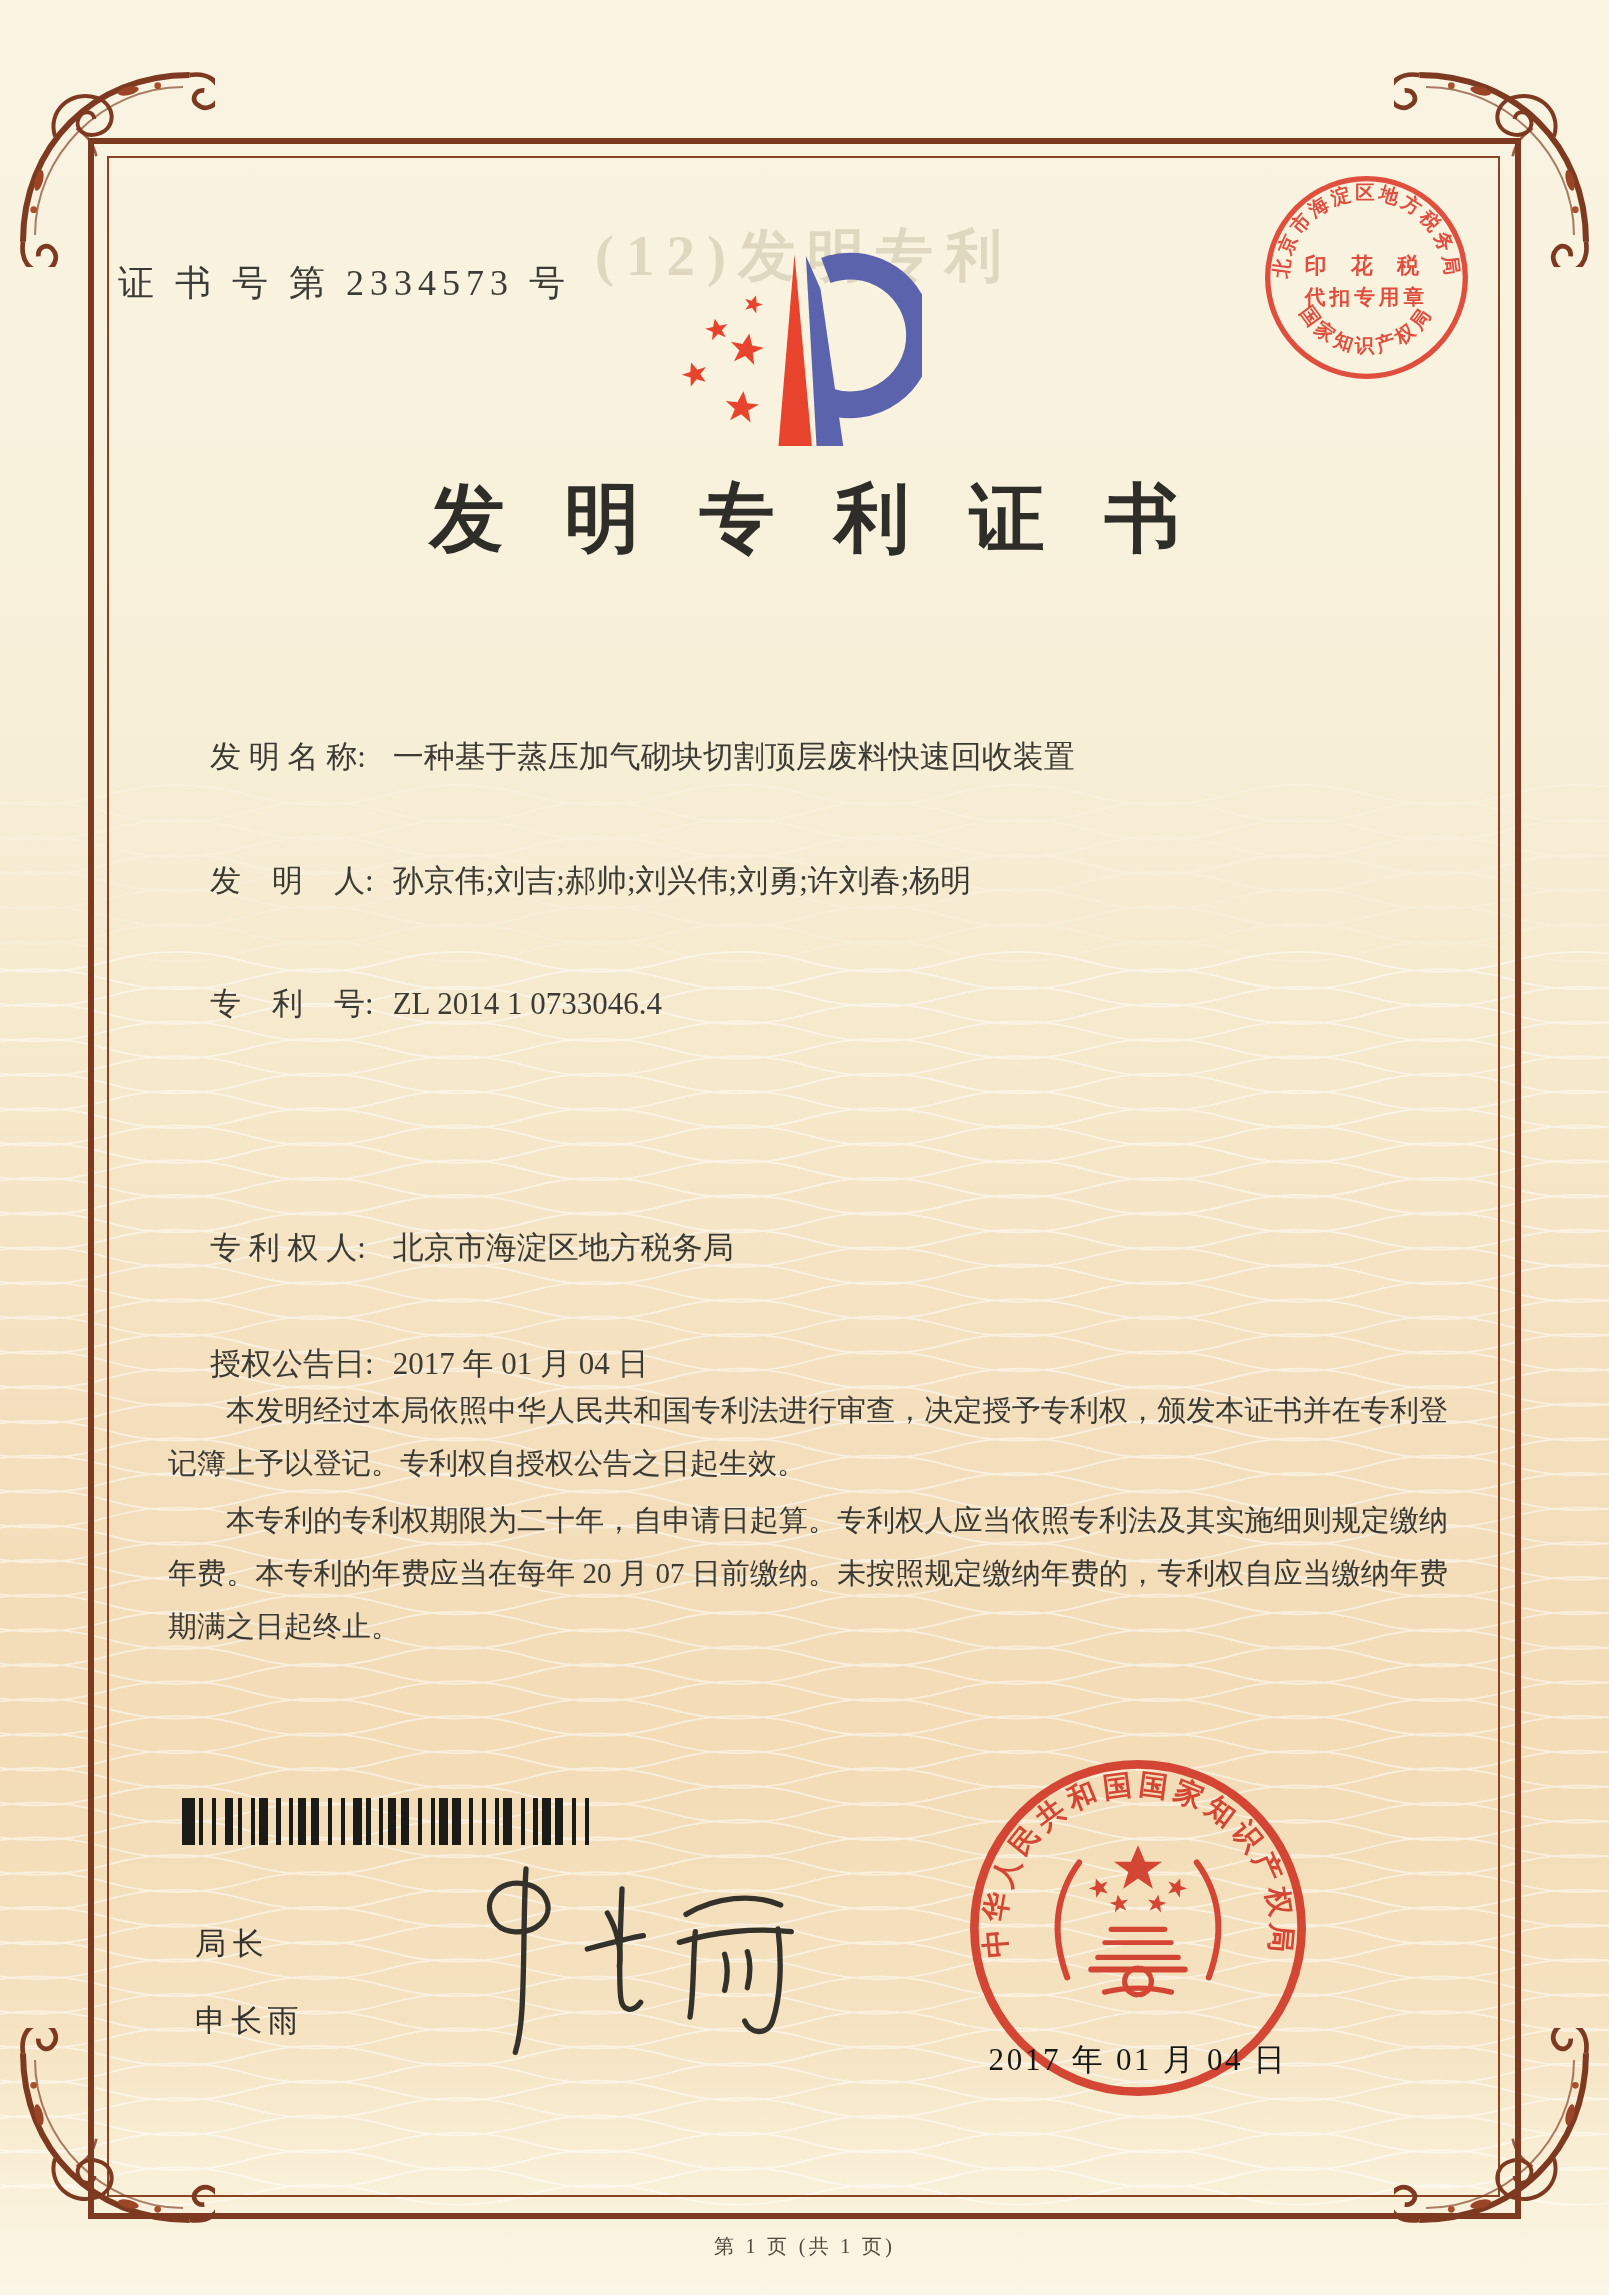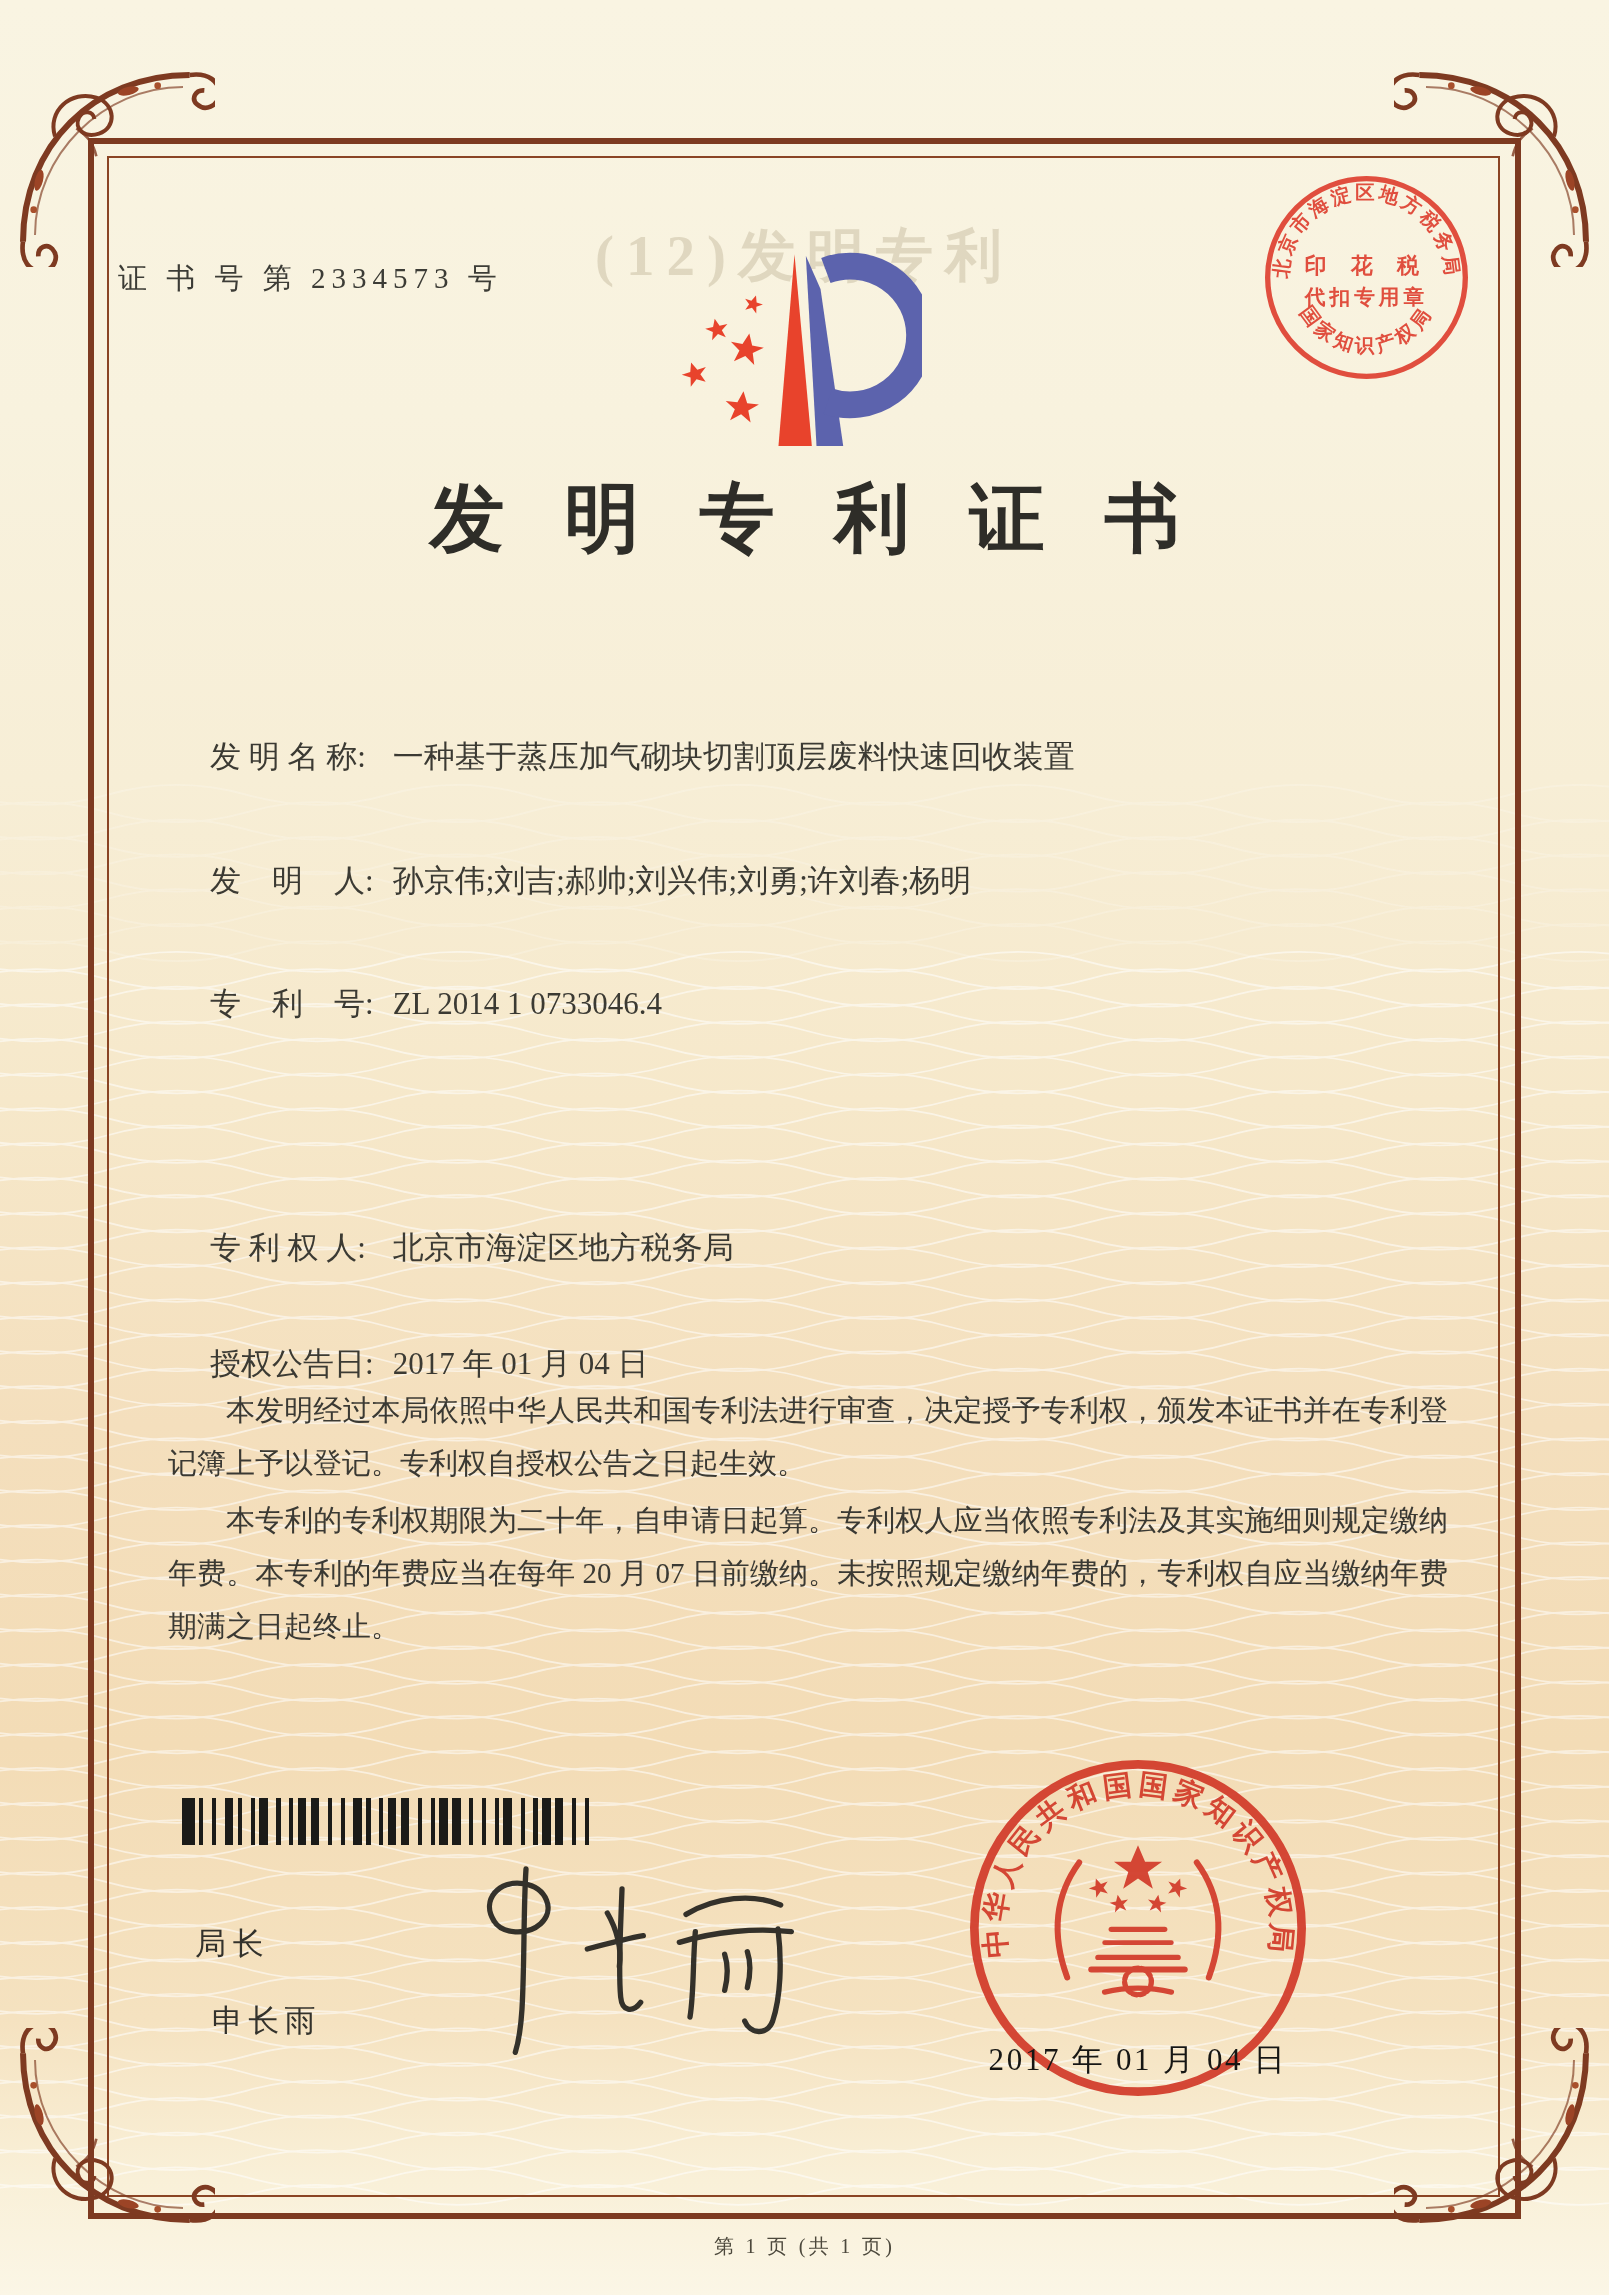--- a/index.html
+++ b/index.html
@@ -21,41 +21,41 @@
   .corner{position:absolute;width:200px;height:200px;z-index:4;}
   .c-tl{left:14.7px;top:67px;}
   .c-tr{left:1394px;top:67px;transform:scaleX(-1);}
   .c-bl{left:14.7px;top:2028px;transform:scaleY(-1);}
   .c-br{left:1394px;top:2028px;transform:scale(-1,-1);}
   
   .ghost{position:absolute;left:0;right:0;top:218px;text-align:center;z-index:2;
     font-size:57px;font-weight:bold;letter-spacing:12px;color:rgba(165,152,120,.30);}
   
   .cert-no{position:absolute;left:118px;top:259px;z-index:5;
-    font-size:29px;letter-spacing:6px;color:#3c3c36;}
+    font-size:36px;letter-spacing:6px;color:#3c3c36;}
   
   .logo{position:absolute;left:675px;top:249px;z-index:5;}
   
   .title{position:absolute;left:0;right:0;top:469px;text-align:center;z-index:5;
     font-size:75px;font-weight:bold;letter-spacing:60px;color:#2e2d28;transform:translateX(30px);}
   
   .field{position:absolute;left:179px;z-index:5;font-size:31px;color:#3b3a33;white-space:pre;}
   .flabel{display:inline-block;min-width:172px;}
   .fvalue{margin-left:10.7px;}
   
   .body-text{position:absolute;left:168px;width:1280px;top:1384px;z-index:5;
     font-size:29px;line-height:53px;color:#3a3933;text-align:justify;}
   .body-text p{margin:0 0 4px 0;text-indent:2em;}
   
   #barcode{position:absolute;left:182px;top:1798px;width:420px;height:47px;display:flex;z-index:5;}
   #barcode i{background:#1b1b18;height:100%;}
   #barcode i.g{background:transparent;}
   
   .sig-role{position:absolute;left:195px;top:1923px;font-size:31px;letter-spacing:6.7px;color:#33322c;z-index:5;}
-  .sig-name{position:absolute;left:212px;top:2000px;font-size:31px;letter-spacing:5.3px;color:#33322c;z-index:5;}
+  .sig-name{position:absolute;left:195px;top:2000px;font-size:31px;letter-spacing:5.3px;color:#33322c;z-index:5;}
   .sig-script{position:absolute;left:387px;top:1849px;z-index:6;}
   
   .seal{position:absolute;left:967px;top:1757px;z-index:6;opacity:.93;}
   .seal-date{position:absolute;left:967px;width:342px;top:2039px;text-align:center;z-index:7;
     font-size:31px;letter-spacing:2.7px;color:#161614;}
   .tax-stamp{position:absolute;left:1261px;top:172px;z-index:6;opacity:.95;}
   
   .footer{position:absolute;left:0;right:0;top:2233px;text-align:center;z-index:5;
     font-size:20px;letter-spacing:3.3px;color:#4c483c;}
   

